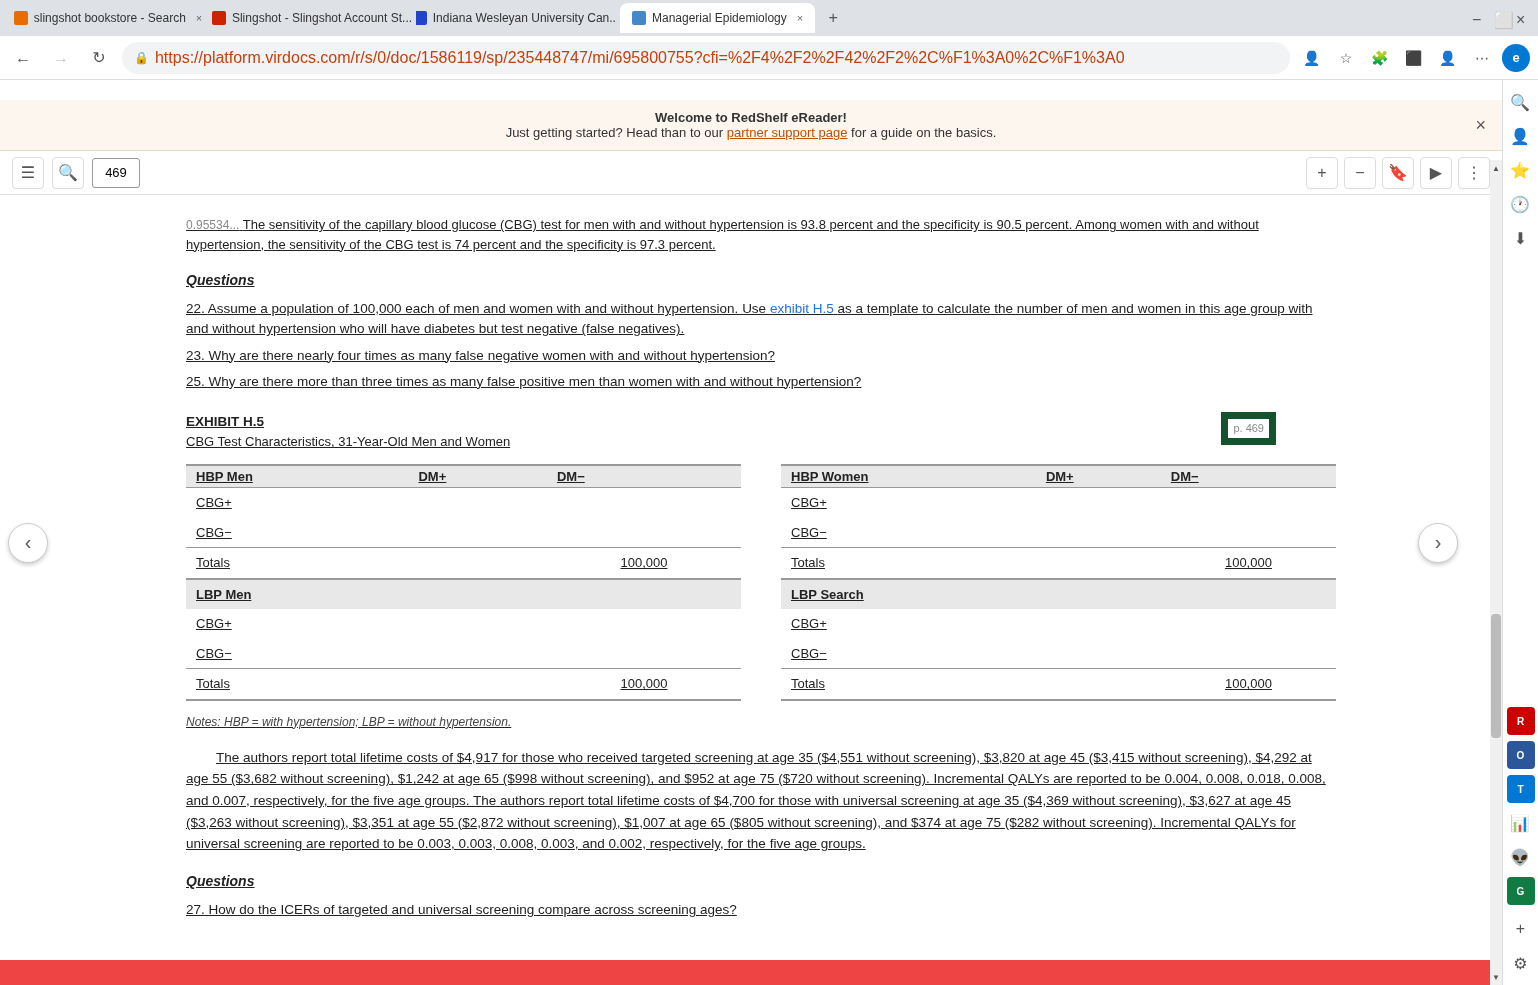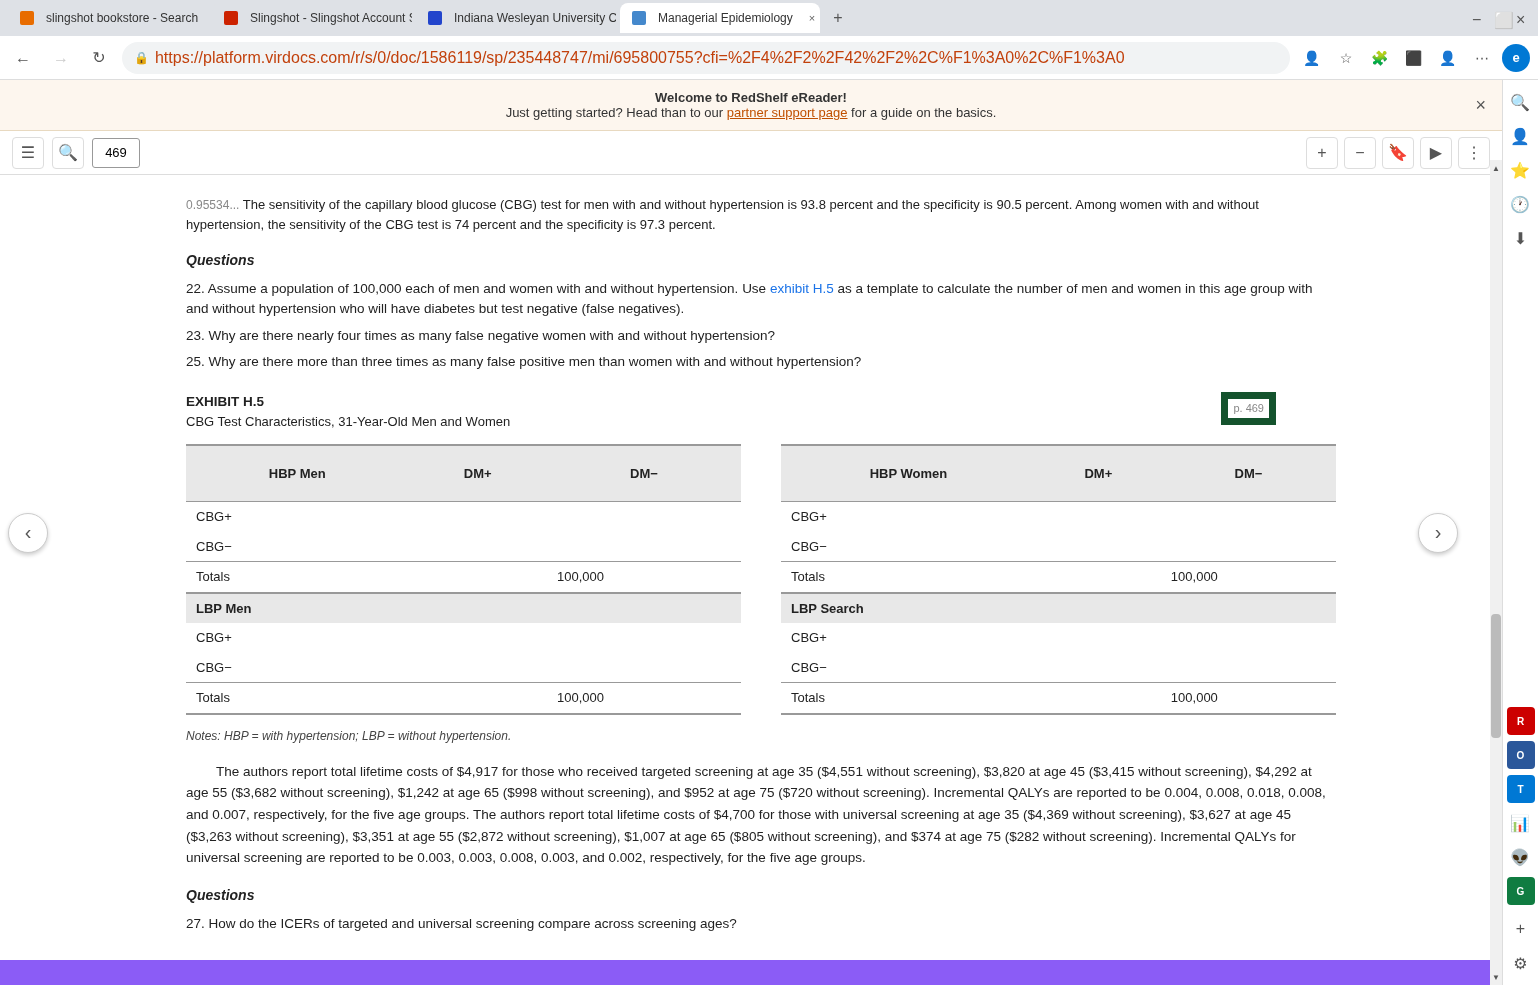--- a/index.html
+++ b/index.html
@@ -4,21 +4,21 @@
   <style>
     * { margin: 0; padding: 0; box-sizing: border-box; }
     body { font-family: Arial, sans-serif; font-size: 13px; background: #f0f0f0; width: 1538px; height: 985px; overflow: hidden; }
 
     
     .browser-frame { width: 1538px; height: 985px; display: flex; flex-direction: column; background: #fff; }
 
     
     .title-bar { height: 36px; background: #dee1e6; display: flex; align-items: center; padding: 0 8px; gap: 4px; }
     .title-bar-left { display: flex; align-items: center; gap: 4px; flex: 1; }
-    .tab { display: flex; align-items: center; height: 30px; padding: 0 12px; border-radius: 8px 8px 0 0; font-size: 12px; color: #333; background: #dee1e6; gap: 12px; max-width: 200px; white-space: nowrap; overflow: hidden; text-overflow: ellipsis; }
+    .tab { display: flex; align-items: center; height: 30px; padding: 0 12px; border-radius: 8px 8px 0 0; font-size: 12px; color: #333; background: #dee1e6; gap: 6px; max-width: 200px; white-space: nowrap; overflow: hidden; text-overflow: ellipsis; justify-content: center; }
     .tab.active { background: #fff; }
     .tab-close { font-size: 11px; color: #666; cursor: pointer; margin-left: 4px; }
     .tab-favicon { width: 14px; height: 14px; border-radius: 2px; flex-shrink: 0; }
     .favicon-orange { background: #e86c00; }
     .favicon-red { background: #cc2200; }
     .favicon-blue { background: #2244cc; }
     .favicon-doc { background: #4488cc; }
     .new-tab-btn { width: 28px; height: 28px; display: flex; align-items: center; justify-content: center; border-radius: 50%; cursor: pointer; font-size: 16px; color: #555; }
     .title-bar-right { display: flex; align-items: center; gap: 8px; }
     .window-btn { width: 14px; height: 14px; font-size: 16px; color: #555; cursor: pointer; }
@@ -27,21 +27,21 @@
     .nav-bar { height: 44px; background: #fff; display: flex; align-items: center; padding: 0 8px; gap: 8px; border-bottom: 1px solid #ddd; }
     .nav-btn { width: 30px; height: 30px; display: flex; align-items: center; justify-content: center; border-radius: 50%; cursor: pointer; color: #555; font-size: 16px; }
     .address-bar { flex: 1; height: 32px; background: #f1f3f4; border-radius: 16px; display: flex; align-items: center; padding: 0 12px; font-size: 12px; color: #333; gap: 6px; }
     .address-text { flex: 1; font-size: 16px; color: #c2410c; }
     .nav-icons { display: flex; align-items: center; gap: 6px; }
     .nav-icon { width: 28px; height: 28px; display: flex; align-items: center; justify-content: center; border-radius: 50%; cursor: pointer; color: #555; font-size: 14px; }
     .sidebar-icon { width: 28px; height: 28px; display: flex; align-items: center; justify-content: center; border-radius: 4px; cursor: pointer; font-size: 16px; color: #555; }
 
     
     .main-area { flex: 1; display: flex; position: relative; overflow: hidden; }
-    .content-wrapper { flex: 1; background: #8b5cf6; overflow: hidden; position: relative; margin-right: 36px; }
+    .content-wrapper { flex: 1; background: #ef4444; overflow: hidden; position: relative; margin-right: 36px; margin-top: 20px; }
 
     
     .welcome-banner { background: #fdf6ee; border-bottom: 1px solid #e8d9c0; padding: 10px 20px; text-align: center; font-size: 13px; color: #333; position: relative; }
     .welcome-banner a { color: #c05000; text-decoration: underline; }
     .banner-close { position: absolute; right: 16px; top: 50%; transform: translateY(-50%); cursor: pointer; font-size: 18px; color: #555; background: none; border: none; }
 
     
     .reader-toolbar { height: 44px; background: #fff; border-bottom: 1px solid #ddd; display: flex; align-items: center; padding: 0 12px; gap: 8px; }
     .toolbar-btn { width: 32px; height: 32px; display: flex; align-items: center; justify-content: center; border-radius: 4px; cursor: pointer; color: #555; font-size: 16px; border: 1px solid #ddd; background: #fff; }
     .page-input { width: 48px; height: 30px; border: 1px solid #999; border-radius: 3px; text-align: center; font-size: 13px; background: #fff; }
@@ -50,37 +50,37 @@
 
     
     .reader-content { padding: 20px 60px 20px 80px; overflow-y: auto; height: calc(100% - 120px); font-size: 13.5px; line-height: 1.5; color: #222; background: #fff; }
 
     
     .nav-arrow { position: absolute; top: 50%; transform: translateY(-50%); width: 40px; height: 40px; border-radius: 50%; background: #fff; border: 1px solid #ccc; display: flex; align-items: center; justify-content: center; cursor: pointer; font-size: 20px; color: #555; z-index: 10; box-shadow: 0 2px 4px rgba(0,0,0,0.2); }
     .nav-arrow-left { left: 8px; }
     .nav-arrow-right { right: 44px; }
 
     
-    .text-content { max-width: 1150px; margin: 0 auto; }
+    .text-content { max-width: 1150px; margin: 0 auto; text-decoration: underline; }
     .questions-header { font-style: italic; font-weight: bold; font-size: 14px; margin: 16px 0 8px 0; }
     .question-item { margin-bottom: 6px; font-size: 13.5px; }
     .question-item a { color: #1a73e8; text-decoration: none; }
     .exhibit-header { margin-top: 20px; margin-bottom: 4px; }
     .exhibit-title { font-weight: bold; font-size: 13.5px; }
     .exhibit-subtitle { font-size: 13px; }
     .page-num { position: absolute; right: 60px; top: 0; font-size: 11px; color: #888; border: 7px solid #14532d; padding: 1px 5px; }
 
     
     .tables-container { display: flex; gap: 40px; margin: 12px 0; }
     .data-table { flex: 1; border-collapse: collapse; font-size: 13px; }
-    .data-table th { background: #e8e8e8; padding: 18px 10px; text-align: center; border-top: 2px solid #999; border-bottom: 1px solid #999; font-weight: bold; }
+    .data-table th { background: #e8e8e8; padding: 1px 10px; text-align: left; border-top: 2px solid #999; border-bottom: 1px solid #999; font-weight: bold; }
     .data-table td { padding: 5px 10px; border: none; }
     .data-table tr.section-header td { background: #e8e8e8; font-weight: bold; padding: 5px 10px; }
     .data-table tr.totals-row td { border-top: 1px solid #999; border-bottom: 2px solid #999; }
-    .data-table td.right-align { text-align: left; }
+    .data-table td.right-align { text-align: center; }
 
     
     .notes-text { font-size: 12px; color: #444; margin: 8px 0 16px 0; font-style: italic; }
 
     
     .body-para { margin-bottom: 14px; font-size: 13.5px; line-height: 1.6; text-indent: 30px; }
 
     
     .sensitivity-text { font-size: 13px; margin-bottom: 10px; }
   </style>

